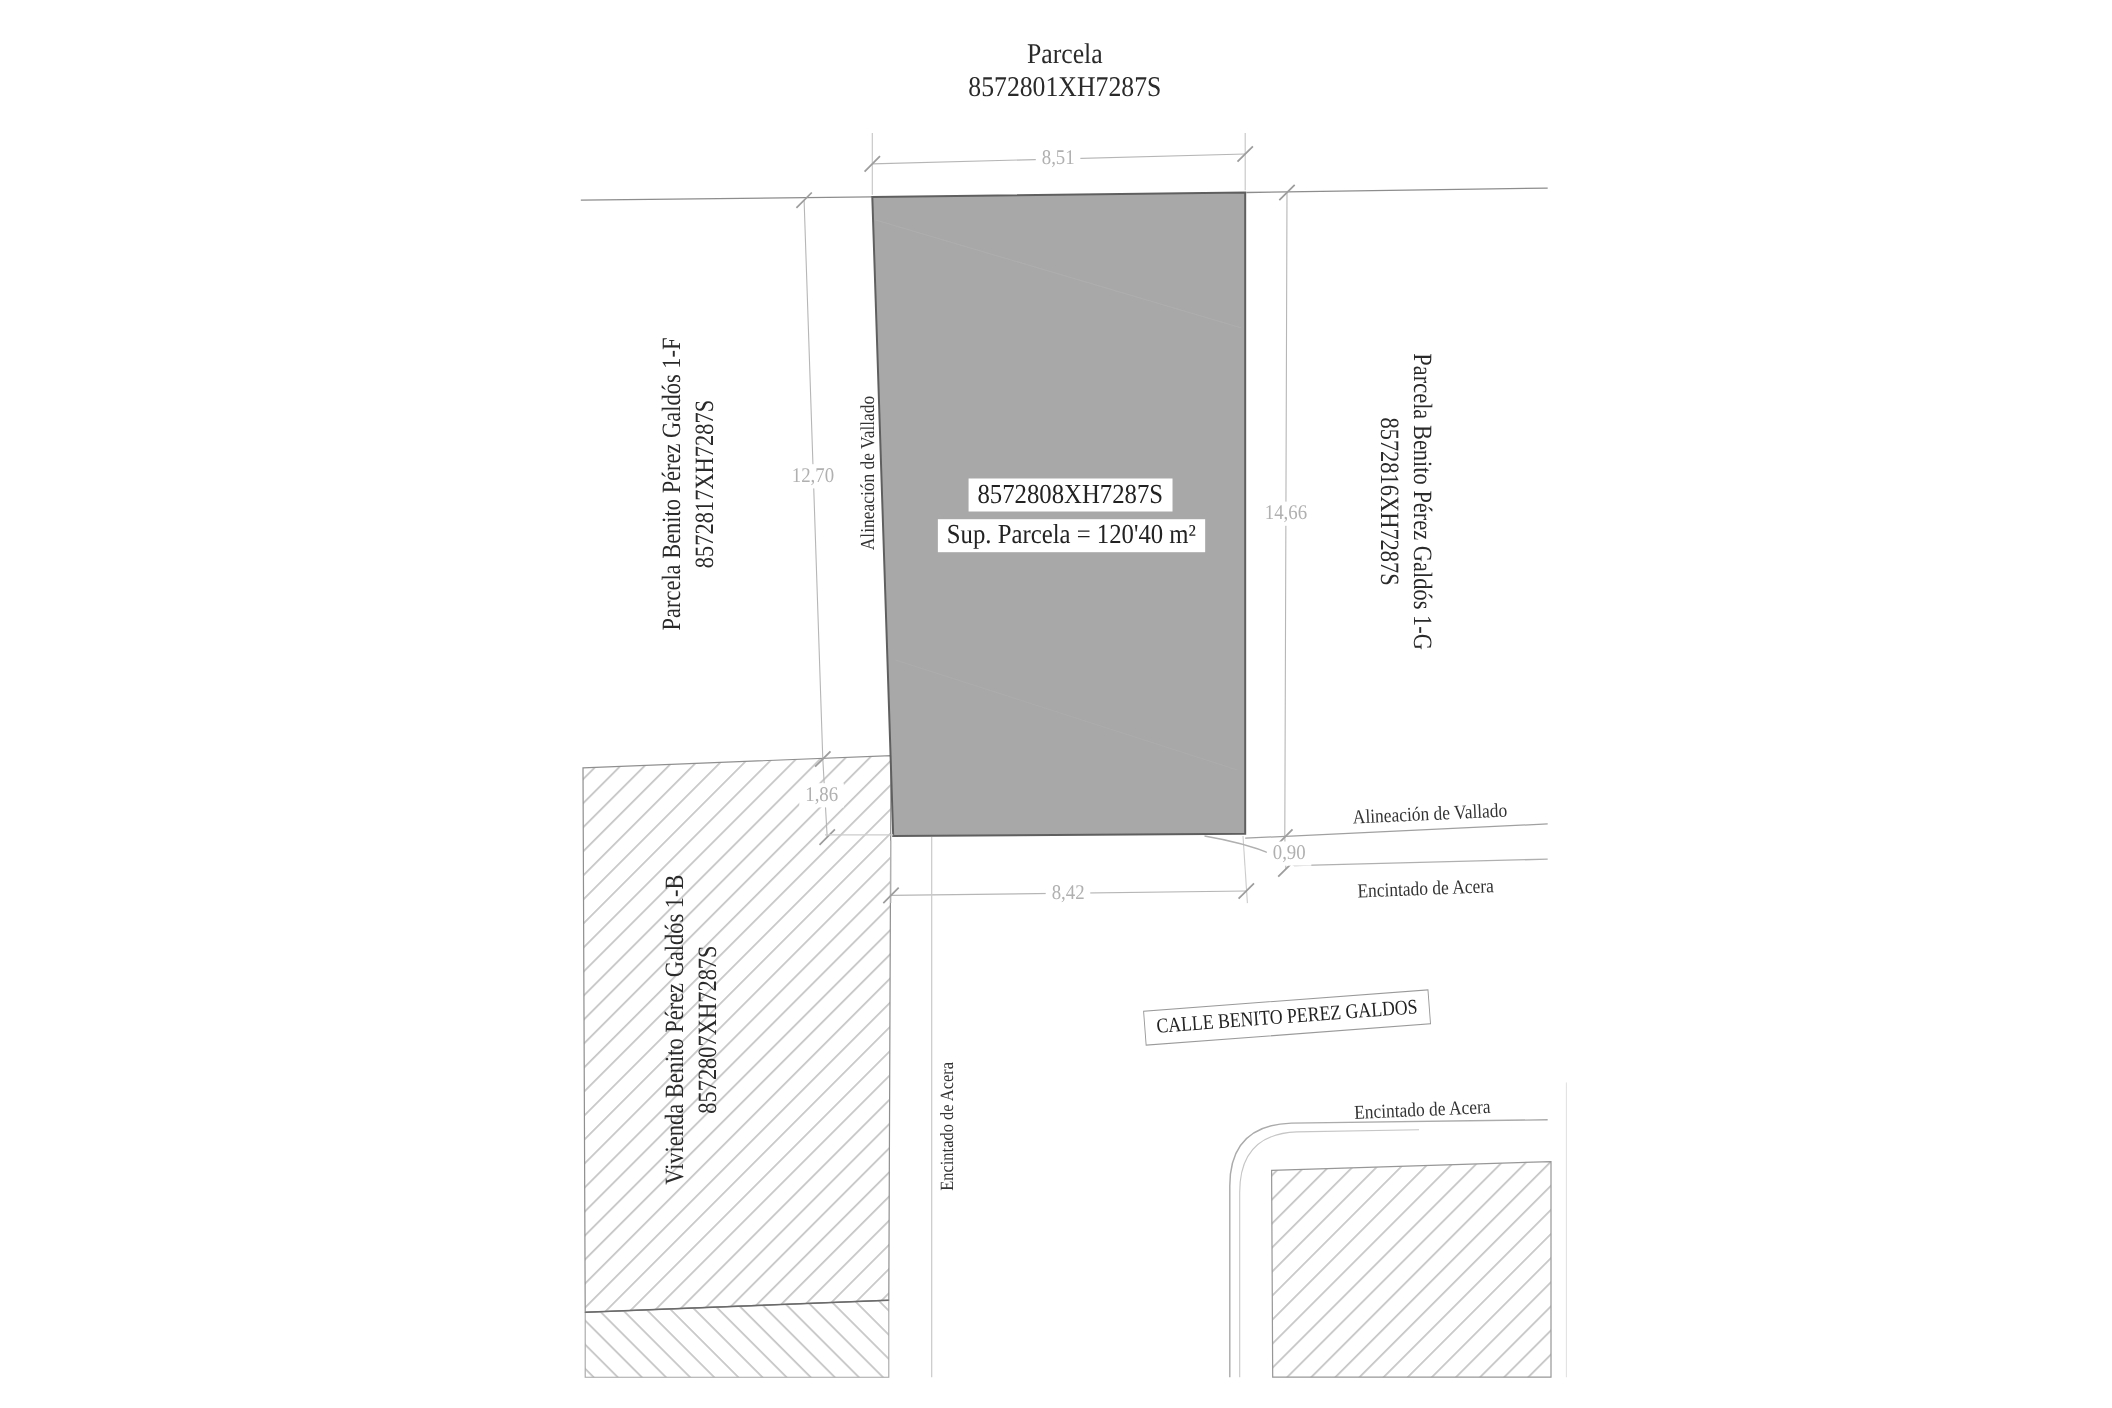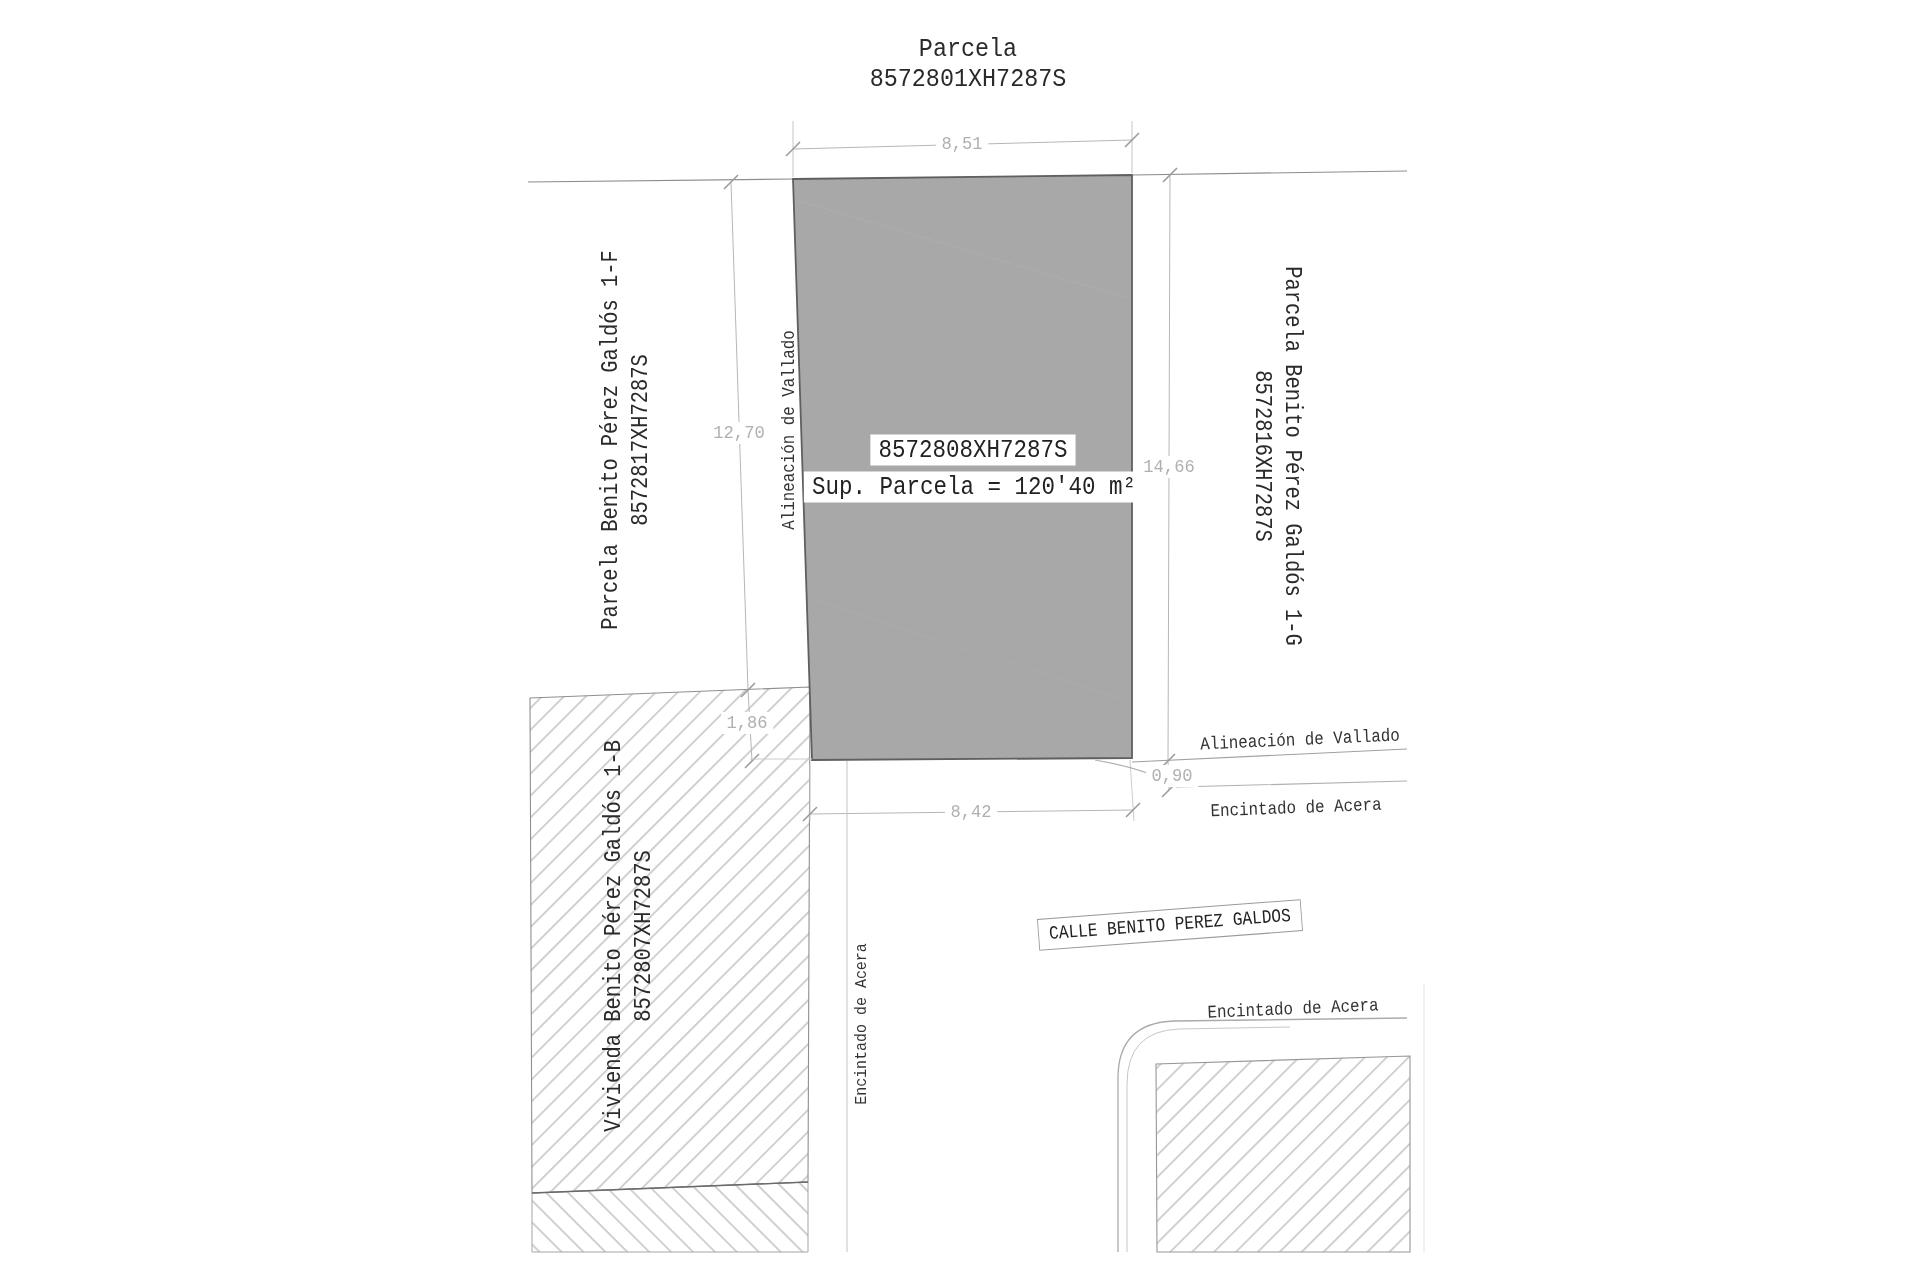--- a/index.html
+++ b/index.html
@@ -1,21 +1,21 @@
 <!DOCTYPE html>
 <html><head>
 <meta charset="utf-8">
 <style>
   html,body{margin:0;padding:0;background:#ffffff;}
   .canvas{
     position:relative;
     width:1580px;height:1280px;
     background:#ffffff;
     overflow:hidden;
-    font-family:Liberation Mono, monospace;
+    font-family:Liberation Serif, serif;
   }
   .canvas svg{position:absolute;left:0;top:0;}
   .block{
     position:absolute;
     white-space:nowrap;
     color:#2a2a2a;
     text-align:center;
     font-size:24px;
     line-height:30px;
   }

